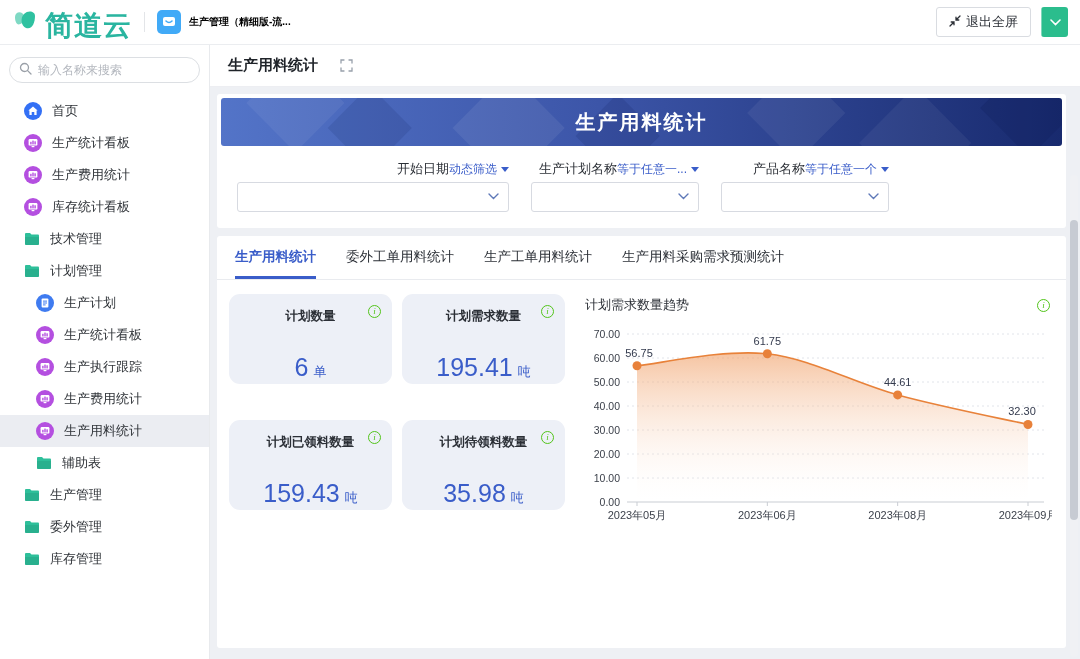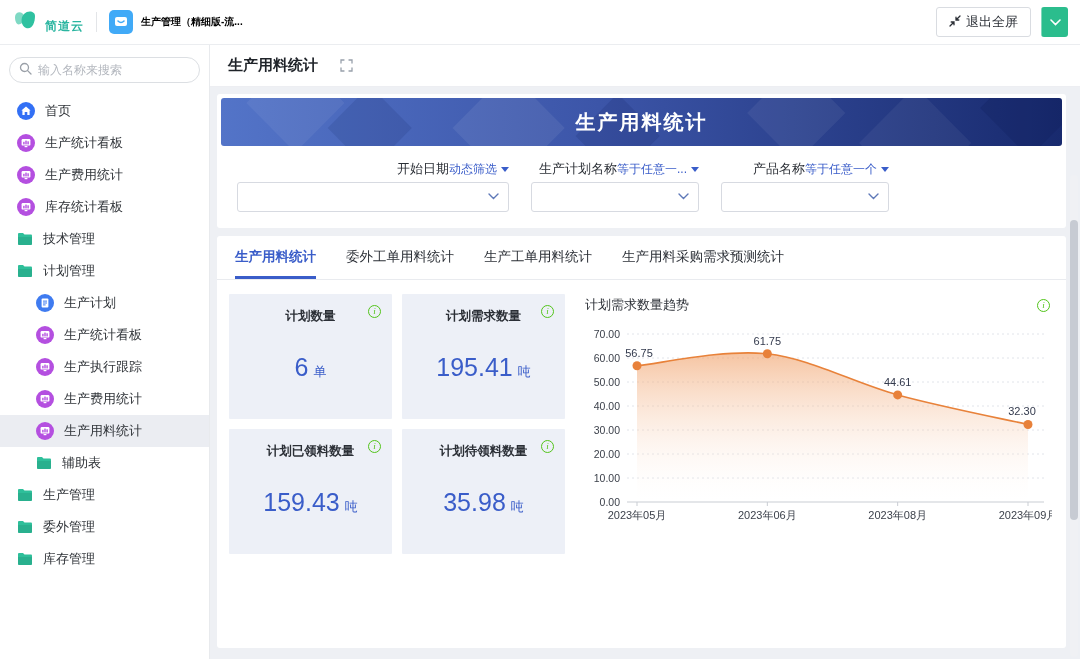--- a/index.html
+++ b/index.html
@@ -3,21 +3,21 @@
 <meta charset="utf-8">
 <style>
   * { margin:0; padding:0; box-sizing:border-box; }
   html,body { width:1080px; height:659px; overflow:hidden; background:#fff;
     font-family:"Liberation Sans","DejaVu Sans",sans-serif; color:#2b2f36; }
 
   
   .topbar { position:absolute; left:0; top:0; width:1080px; height:45px; background:#fff;
     border-bottom:1px solid #ebedf0; display:flex; align-items:center; padding:0 12px; z-index:20; }
   .logo-wrap { display:flex; align-items:center; gap:7px; }
-  .logo-text { font-size:12px; font-weight:bold; color:#2ab5a0; letter-spacing:1px;margin-top:8px; }
+  .logo-text { font-size:28px; font-weight:bold; color:#2ab5a0; letter-spacing:1px;margin-top:8px; }
   .tb-divider { width:1px; height:20px; background:#e3e5e8; margin:0 12px; }
   .app-icon { width:24px; height:24px; border-radius:5px; background:#41aaf7; display:flex;
     align-items:center; justify-content:center; }
   .app-title { font-size:10px; font-weight:600; color:#000000; margin-left:8px; max-width:220px;
     white-space:nowrap; overflow:hidden; }
   .tb-right { margin-left:auto; display:flex; align-items:center; gap:10px; }
   .btn-exit { display:flex; align-items:center; gap:5px; height:30px; padding:0 12px;
     border:1px solid #d9dce1; border-radius:3px; background:#fff; font-size:13px; color:#2b2f36; cursor:pointer; }
   .btn-install { display:flex; align-items:stretch; height:30px; border-radius:3px; overflow:hidden;
     background:#2bbd8d; color:#fff; cursor:pointer; }
@@ -26,21 +26,21 @@
   .btn-install .caret { width:26px; display:flex; align-items:center; justify-content:center; }
 
   
   .sidebar { position:absolute; left:0; top:45px; width:210px; bottom:0; background:#fff;
     border-right:1px solid #e8eaed; padding-top:12px; overflow:hidden; }
   .search-box { margin:0 9px 12px 9px; height:26px; border:1px solid #dcdfe3; border-radius:13px;
     display:flex; align-items:center; padding:0 9px; gap:6px; background:#fff; }
   .search-box input { border:none; outline:none; flex:1; font-size:12px; color:#555;
     font-family:inherit; background:transparent; }
   .search-box input::placeholder { color:#b3b7be; }
-  .nav-item { height:32px; display:flex; align-items:center; gap:10px; padding-left:17px;
+  .nav-item { height:32px; display:flex; align-items:center; gap:10px; padding-left:24px;
     font-size:13px; color:#2f3338; cursor:pointer; }
   .nav-item.child { padding-left:36px; }
   .nav-item.active { background:#ebedf2; }
   .nav-item .ic { flex:0 0 auto; display:flex; align-items:center; }
 
   
   .main { position:absolute; left:210px; top:45px; right:0; bottom:0; display:flex; flex-direction:column; }
   .page-head { height:42px; background:#fff; border-bottom:1px solid #edeef2; display:flex;
     align-items:center; padding:0 18px; flex:0 0 auto; }
   .page-title { font-size:15px; font-weight:bold; color:#1f2329; }
@@ -65,21 +65,21 @@
   .fselect svg { position:absolute; right:9px; top:10px; }
   .fw1 { width:272px; } .fw2 { width:168px; } .fw3 { width:168px; }
 
   .card2 { margin-top:8px; min-height:412px; }
   .tabs { display:flex; gap:30px; padding:0 18px; border-bottom:1px solid #e9ebef; height:44px; }
   .tab { line-height:41px; font-size:13.5px; color:#2b2f36; cursor:pointer; border-bottom:3px solid transparent; }
   .tab.active { color:#3a5dc9; font-weight:bold; border-bottom-color:#3a5dc9; }
 
   .body-row { display:flex; gap:14px; padding:14px 14px 0 12px; }
   .stats { display:grid; grid-template-columns:163px 163px; gap:10px; flex:0 0 auto; }
-  .stat { height:125px; background:#edf0f7; border-radius:1px; position:relative; text-align:center; }
+  .stat { height:90px; background:#edf0f7; border-radius:11px; position:relative; text-align:center; }
   .stat .s-label { margin-top:14px; font-size:12.5px; font-weight:600; color:#2b2f36; }
   .info-ic { position:absolute; top:11px; right:11px; width:13px; height:13px; border:1px solid #52c41a;
     border-radius:50%; color:#52c41a; font-size:9px; line-height:11px; text-align:center;
     font-style:italic; font-family:"Liberation Serif",serif; cursor:pointer; }
   .stat .s-val { margin-top:28px; color:#3a5dc9; }
   .stat .num { font-size:25px; }
   .stat .unit { font-size:13px; margin-left:5px; }
 
   .chart-panel { flex:1; min-width:0; }
   .c-head { display:flex; justify-content:space-between; align-items:center; padding:2px 2px 0 6px; }

